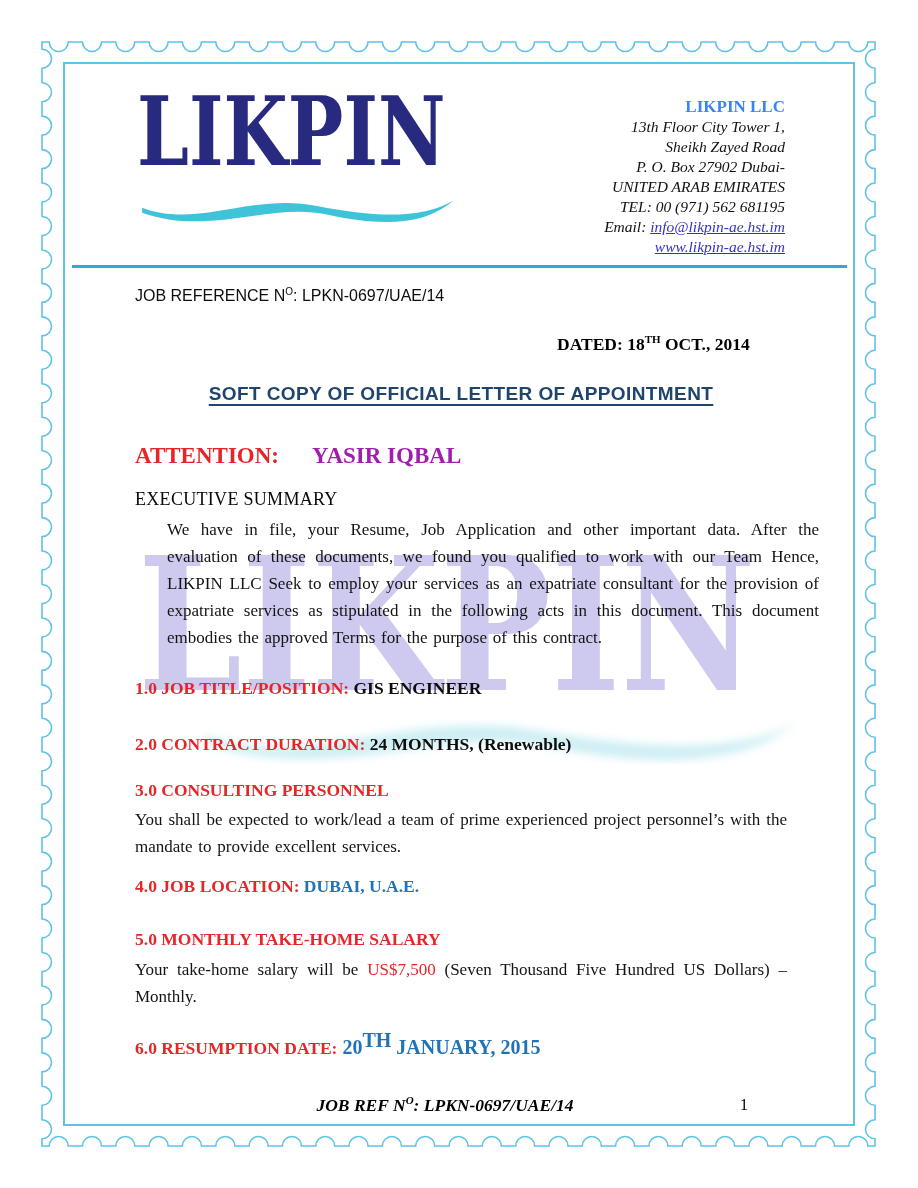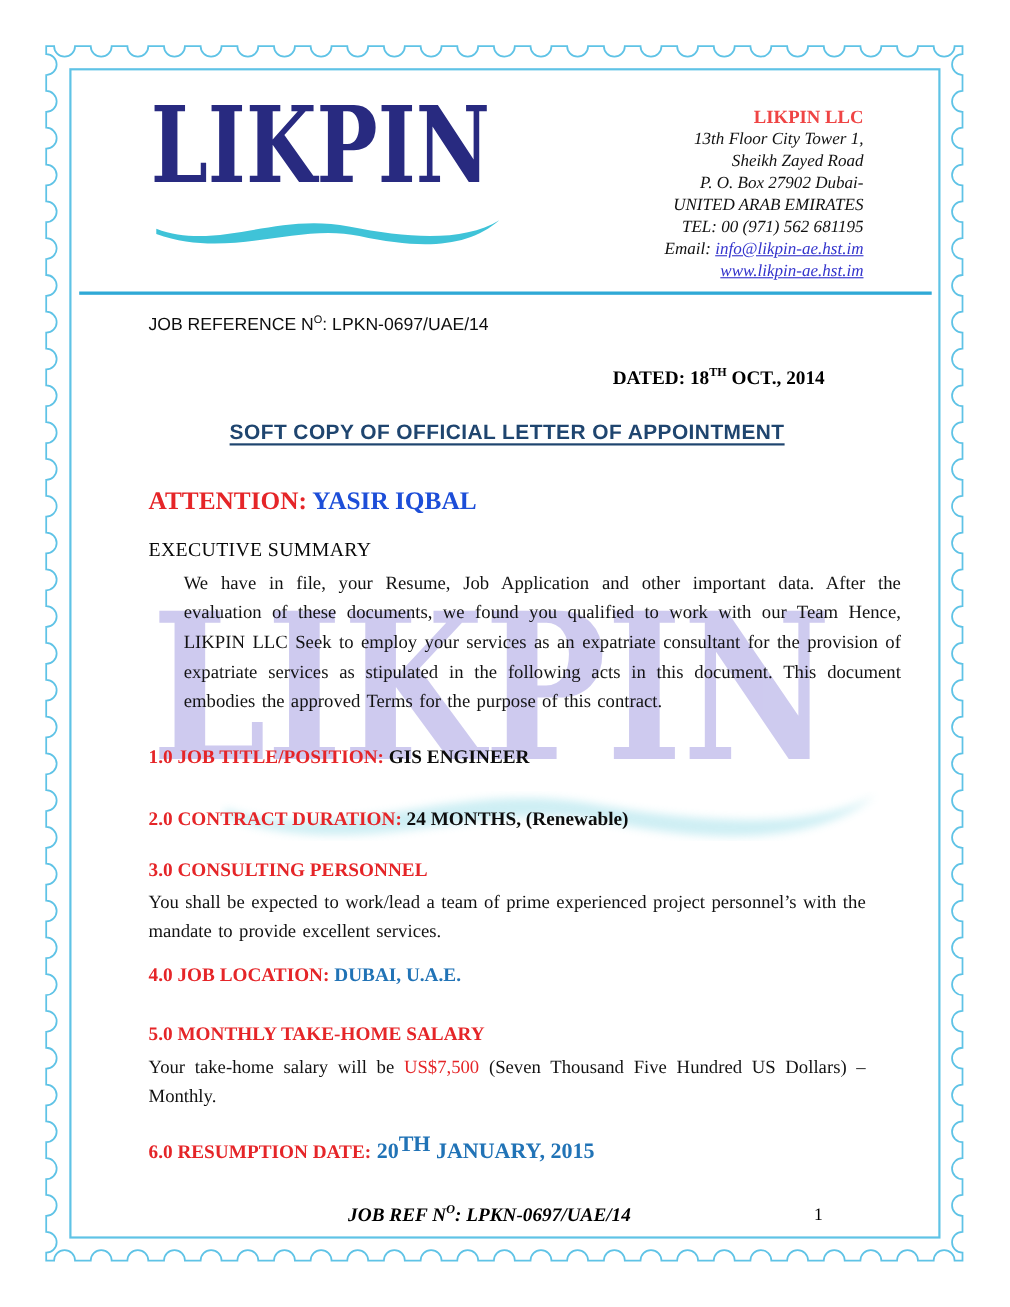--- a/index.html
+++ b/index.html
@@ -37,42 +37,42 @@
 
   
   .logo-text{
     position:absolute;left:137px;top:84px;
     font-family:"DejaVu Serif",serif;font-weight:bold;font-size:96px;line-height:1;
     color:var(--logo-navy);transform:scaleX(.77);transform-origin:left top;white-space:nowrap;
   }
   .logo-wave{position:absolute;left:137px;top:183px;}
 
   .company{position:absolute;right:133px;top:97px;text-align:right;font-size:15.5px;line-height:20px;}
-  .company .co-name{font-weight:bold;font-size:17px;font-style:normal;color:#ef4444;}
+  .company .co-name{font-weight:bold;font-size:17px;font-style:normal;color:#3b82f6;}
   .company .addr{font-style:italic;color:#111;}
   .company a{font-style:italic;color:var(--link-blue);text-decoration:underline;}
 
   .rule{position:absolute;left:72px;top:265px;width:775px;height:3px;background:var(--rule);}
 
   .jobref{position:absolute;left:135px;top:286px;font-family:"Liberation Sans",sans-serif;
           font-weight:normal;font-size:16px;color:#0d0d0d;}
   .jobref sup{font-size:10px;vertical-align:super;}
 
   .dated{position:absolute;left:557px;top:333px;font-weight:bold;font-size:17.5px;color:#000;}
   .dated sup{font-size:11px;vertical-align:super;}
 
   .doc-title{
     position:absolute;left:135px;top:383px;width:652px;text-align:center;
     font-family:"Liberation Sans",sans-serif;font-weight:bold;font-size:19px;letter-spacing:.4px;
     color:var(--title-navy);text-decoration:underline;text-decoration-thickness:2px;text-underline-offset:4px;
   }
 
   .attention{position:absolute;left:135px;top:443px;font-weight:bold;font-size:23px;}
   .attention .att-label{color:var(--heading-red);}
-  .attention .att-name{color:#1d4ed8;}
+  .attention .att-name{color:#a21caf;margin-left:28px;}
 
   .exec-head{position:absolute;left:135px;top:489px;font-size:18px;letter-spacing:.3px;color:#090909;font-family:Liberation Serif, serif;}
 
   .para{width:652px;text-align:justify;font-size:17px;line-height:27px;color:#131313;word-spacing:1.5px;}
   .exec-body{position:absolute;left:135px;top:516px;margin-left:32px;}
 
   .sec-line{position:absolute;left:135px;font-weight:bold;font-size:17.5px;white-space:nowrap;}
   .sec-label{color:var(--heading-red);}
   .sec-value{color:#0d0d0d;}
   .sec-value-blue{color:var(--accent-blue);}

